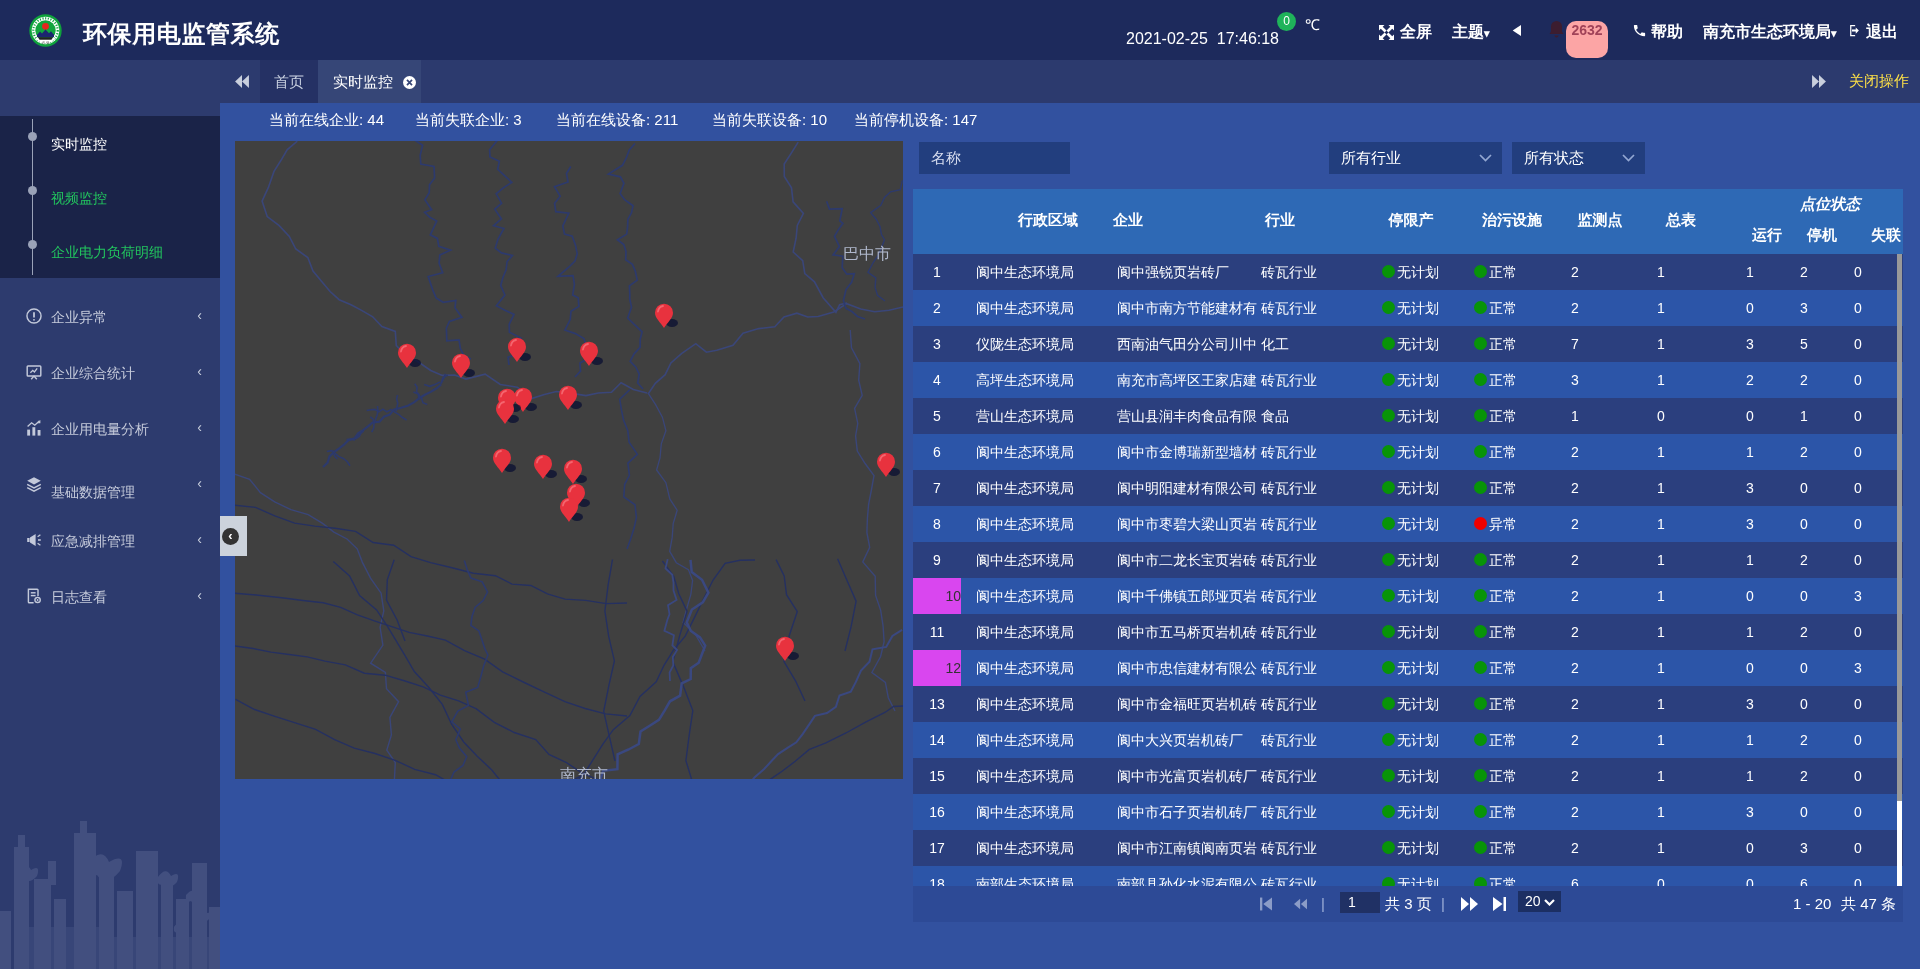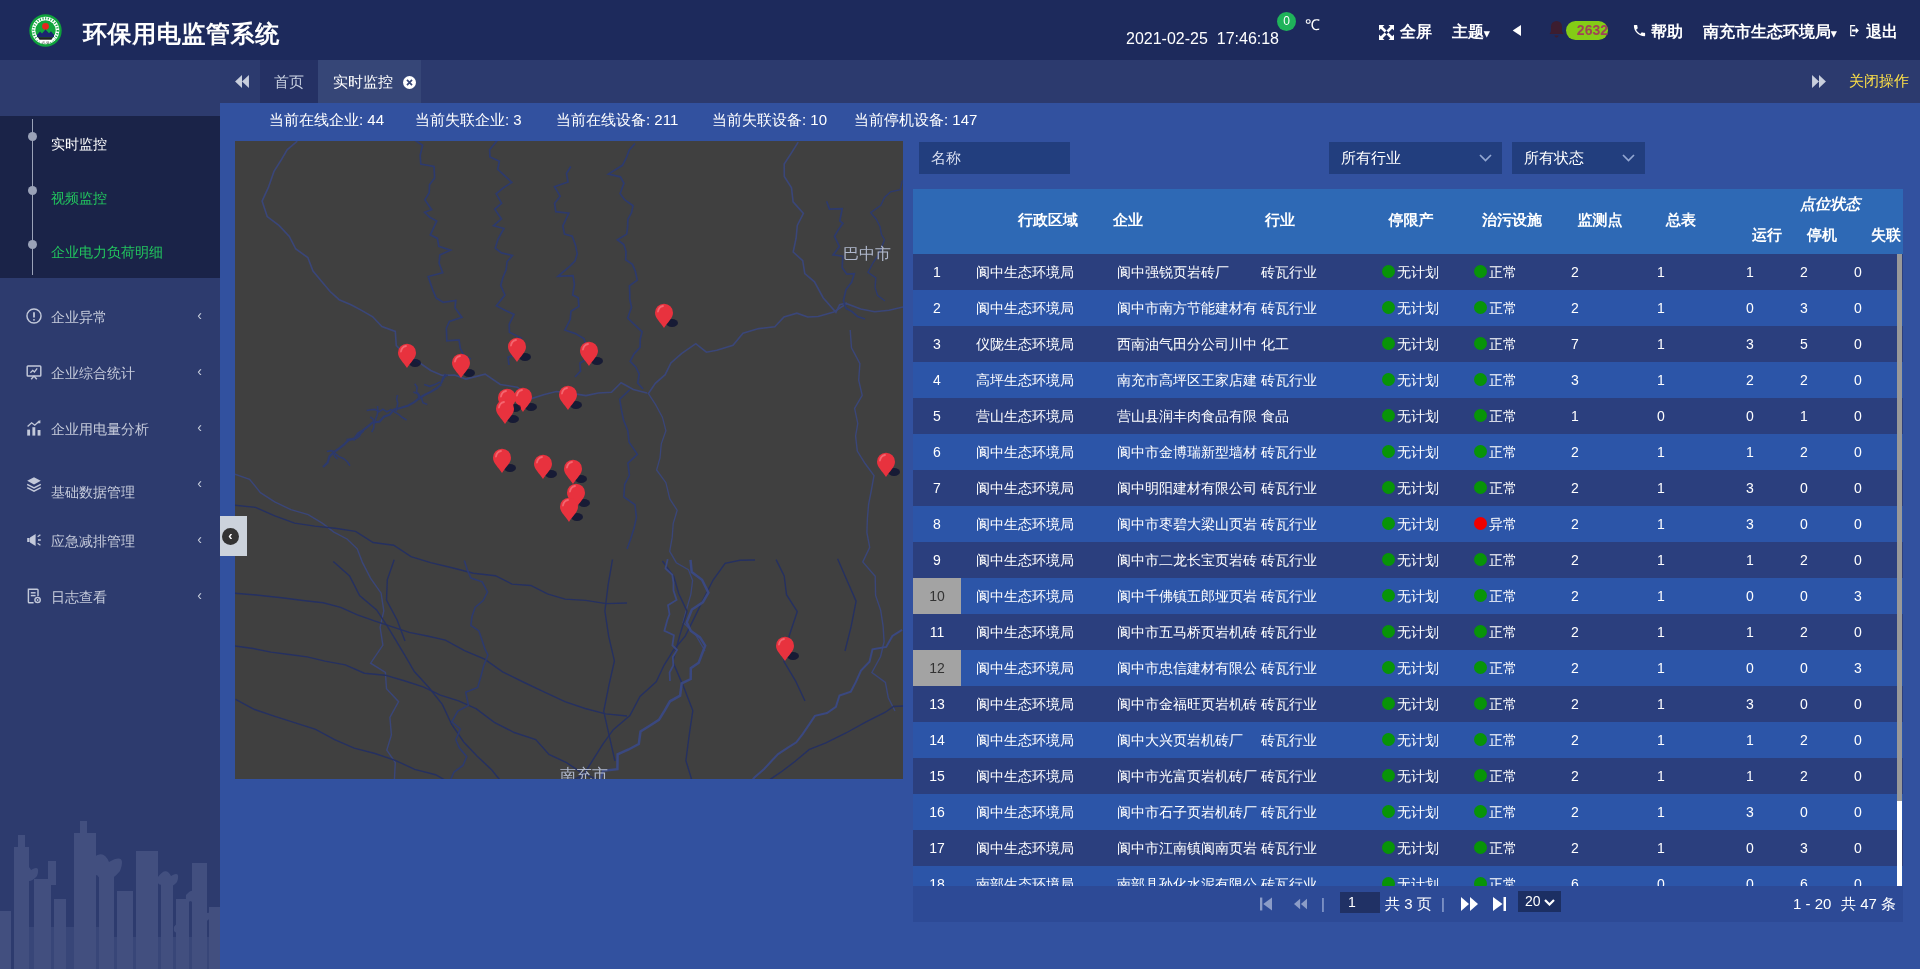--- a/index.html
+++ b/index.html
@@ -38,21 +38,21 @@
 
 #tbl{position:absolute;left:0;top:86px;width:990px;height:697px;overflow:hidden;}
 #thead{position:absolute;left:0;top:0;width:990px;height:65px;background:#2e69b5;color:#fff;font-weight:bold;font-size:15px;}
 #thead span{position:absolute;transform:translateX(-50%);white-space:nowrap;}
 #tbody{position:absolute;left:0;top:65px;width:990px;height:632px;overflow:hidden;}
 .trow{position:absolute;left:0;width:990px;height:36px;color:#fff;font-size:14px;line-height:36px;}
 .rd{background:#2b3f7e;}
 .rl{background:#2c55a8;}
 .trow span{position:absolute;top:0;}
 .c-num{left:0;width:48px;text-align:center;}
-.c-num.sel{background:#a3a3a3;color:#333;}
+.c-num.sel{background:#d946ef;color:#333;text-align:right;}
 .c-reg{left:63px;}
 .c-comp{left:204px;}
 .c-ind{left:348px;}
 .c-st1{left:469px;}
 .c-st2{left:561px;}
 .c-n1{left:642px;width:40px;text-align:center;}
 .c-n2{left:728px;width:40px;text-align:center;}
 .c-n3{left:817px;width:40px;text-align:center;}
 .c-n4{left:871px;width:40px;text-align:center;}
 .c-n5{left:925px;width:40px;text-align:center;}
@@ -91,21 +91,21 @@
     <path d="M16 16 h-5.5 l1.8 -1.8 L8.5 10.4 10.4 8.5 14.2 12.3 16 10.5 Z"></path>
   </svg>
   <span class="rtxt" style="left:1400px;font-weight:bold;">全屏</span>
   <span class="rtxt" style="left:1452px;font-weight:bold;">主题<span style="font-size:11px;">▾</span></span>
   <svg class="abs" style="left:1511px;top:25px" width="10" height="11" viewBox="0 0 12 13" fill="#fff">
       <path d="M12 0 L2 6.5 L12 13 Z"></path>
     </svg>
   <svg class="abs" style="left:1549px;top:21px" width="15" height="17" viewBox="0 0 15 17">
       <path d="M7.5 0 a5.5 5.5 0 0 1 5.5 5.5 v5 l1.5 2.5 h-14 l1.5-2.5 v-5 A5.5 5.5 0 0 1 7.5 0 Z M5.5 14.5 h4 a2 2 0 0 1 -4 0 Z" fill="#3c1d30"></path>
     </svg>
-  <span class="abs" style="left:1566px;top:21px;width:42px;height:19px;border-radius:10px;background:#84cc16;color:#a04258;font-size:14px;font-weight:bold;text-align:right;line-height:19px;">2632</span>
+  <span class="abs" style="left:1566px;top:21px;width:42px;height:37px;border-radius:10px;background:#fca5a5;color:#a04258;font-size:14px;font-weight:bold;text-align:center;line-height:19px;">2632</span>
   <svg class="abs" style="left:1632px;top:23px" width="15" height="15" viewBox="0 0 24 24" fill="#fff">
       <path d="M6.6 10.8c1.4 2.8 3.8 5.1 6.6 6.6l2.2-2.2c.3-.3.7-.4 1-.2 1.1.4 2.3.6 3.6.6.6 0 1 .4 1 1V20c0 .6-.4 1-1 1C10.6 21 3 13.4 3 4c0-.6.5-1 1-1h3.5c.6 0 1 .4 1 1 0 1.2.2 2.4.6 3.6.1.3 0 .7-.2 1l-2.3 2.2z"></path>
     </svg>
   <span class="rtxt" style="left:1651px;font-weight:bold;">帮助</span>
   <span class="rtxt" style="left:1703px;font-weight:bold;">南充市生态环境局<span style="font-size:11px;">▾</span></span>
   <svg class="abs" style="left:1847px;top:23px" width="15" height="15" viewBox="0 0 24 24" fill="#fff">
       <path d="M5 3 h8 v2 H7 v14 h6 v2 H5 Z M14 7 l5 5 -5 5 v-3.5 h-6 v-3 h6 Z"></path>
     </svg>
   <span class="rtxt" style="left:1866px;font-weight:bold;">退出</span>
 </div>

